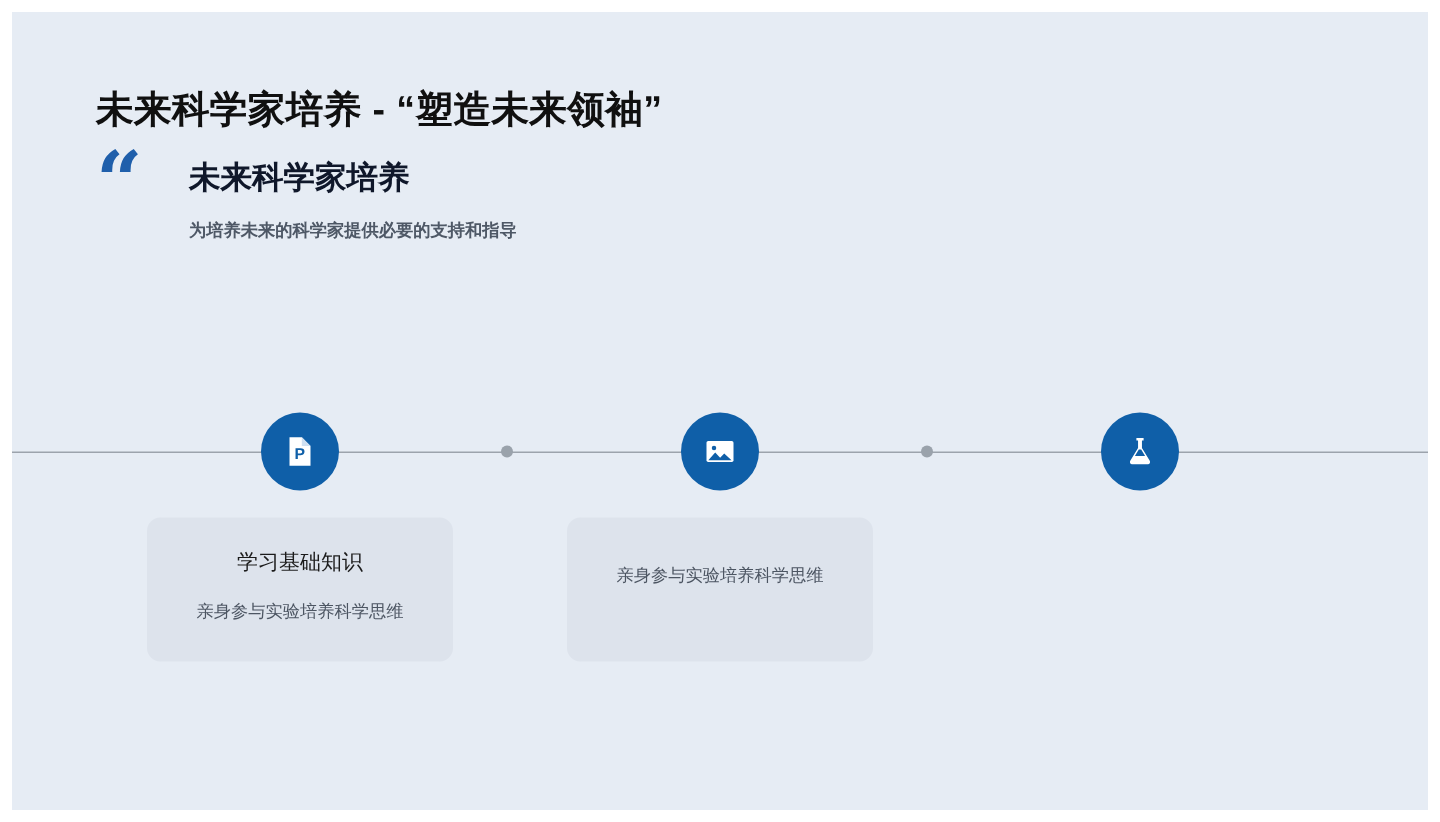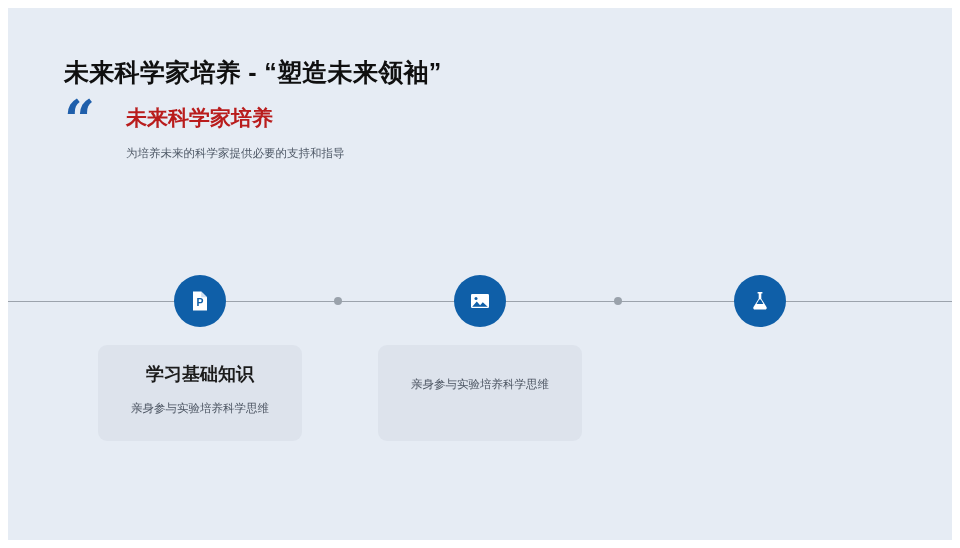--- a/index.html
+++ b/index.html
@@ -53,29 +53,29 @@
     line-height: 44px;
     color: #1f5fab;
     user-select: none;
   }
   #quote-heading {
     position: absolute;
     left: 62px;
     top: 8px;
     font-size: 21px;
     font-weight: bold;
-    color: #b91c1c;
+    color: #0f172a;
     white-space: nowrap;
   }
   #quote-sub {
     position: absolute;
     left: 62px;
     top: 50px;
     font-size: 11.5px;
-    font-weight: normal;
+    font-weight: bold;
     color: #4e5866;
     white-space: nowrap;
   }
 
   
   #timeline-line {
     position: absolute;
     left: 0px;
     top: 293px;
     width: 944px;
@@ -118,22 +118,22 @@
     border-radius: 9px;
     padding: 14px 12px 16px 12px;
     box-sizing: border-box;
     text-align: center;
   }
   #card-1 { left: 90px; height: 96px; }
   #card-2 { left: 370px; height: 96px; }
   #card-3 { left: 650px; height: 102px; }
 
   .card-title {
-    font-size: 18px;
-    font-weight: bold;
+    font-size: 14px;
+    font-weight: normal;
     color: #1b1b1b;
     margin: 6px 0 0 0;
     line-height: 18px;
   }
   .card-desc {
     font-size: 11.5px;
     font-weight: normal;
     color: #4c5562;
     margin: 16px 0 0 0;
     line-height: 18px;

